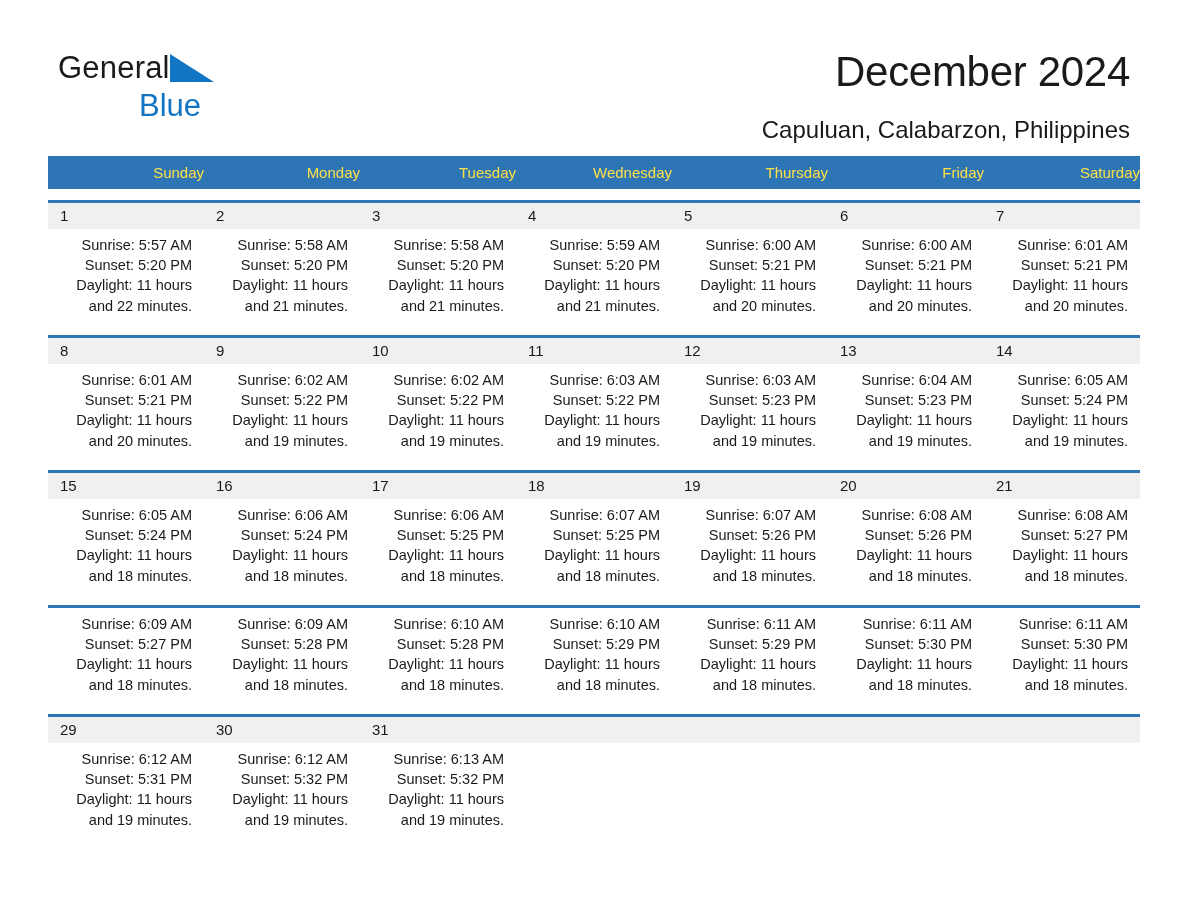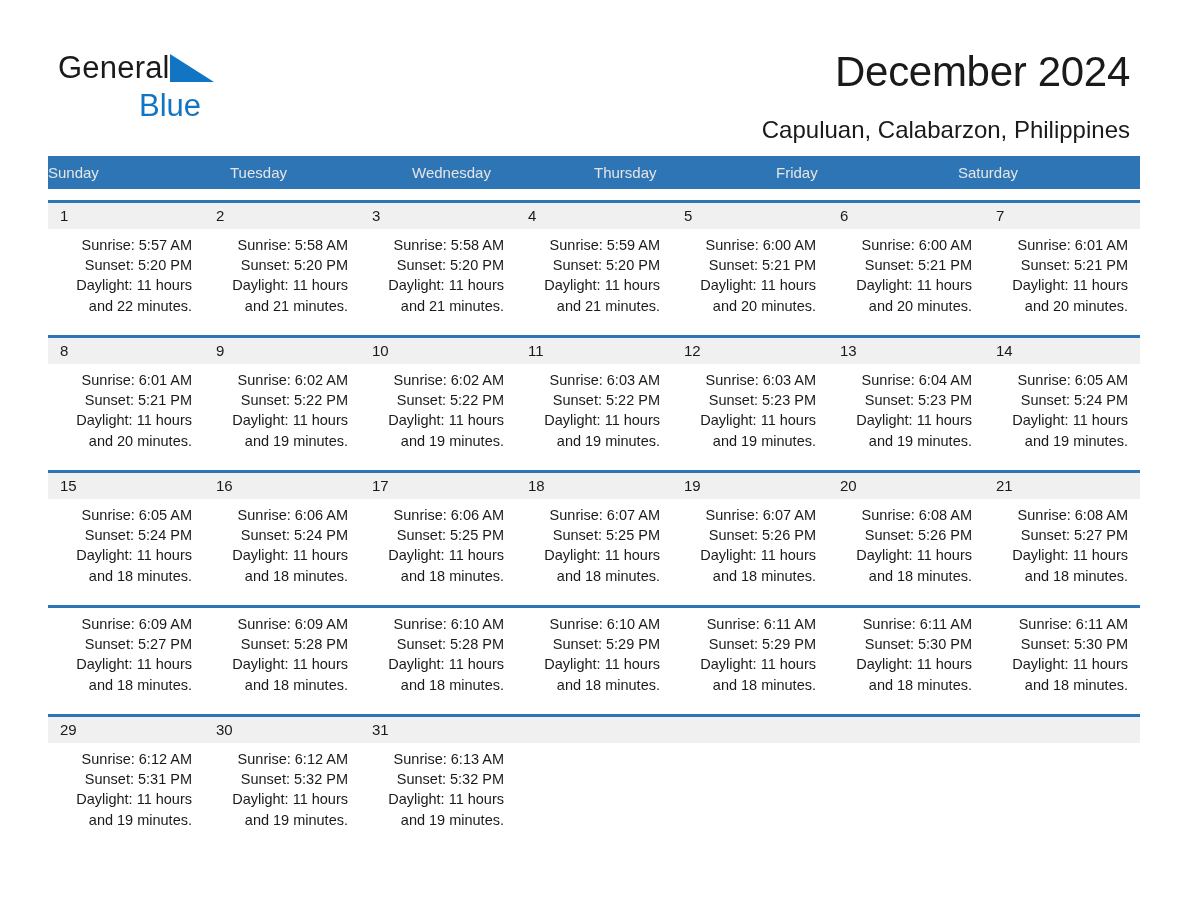--- a/index.html
+++ b/index.html
@@ -90,25 +90,26 @@
     top: 156px;
     width: 1092px;
   }
   .weekdays {
     display: flex;
     background: #2e75b6;
     height: 33px;
   }
   .weekday {
     flex: 1 1 0;
-    color: #e5e5e5;
+    color: #fde047;
     font-size: 15px;
     line-height: 33px;
     box-sizing: border-box;
     white-space: nowrap;
+    text-align: right;
   }
 
   .week {
     position: relative;
     border-top: 3px solid #2e75b6;
     margin-top: 11px;
   }
   .week:first-of-type {
     margin-top: 0;
   }
@@ -161,20 +162,21 @@
       <div class="cal-title">December 2024</div>
     </div>
   </div>
 
   <div class="subtitle">Capuluan, Calabarzon, Philippines</div>
 
   <div class="calendar">
 
     <div class="weekdays">
       <div class="weekday">Sunday</div>
+      <div class="weekday">Monday</div>
       <div class="weekday">Tuesday</div>
       <div class="weekday">Wednesday</div>
       <div class="weekday">Thursday</div>
       <div class="weekday">Friday</div>
       <div class="weekday">Saturday</div>
     </div>
 
     <div class="week">
       <div class="week-datebar">
         <div class="daynum">1</div>

